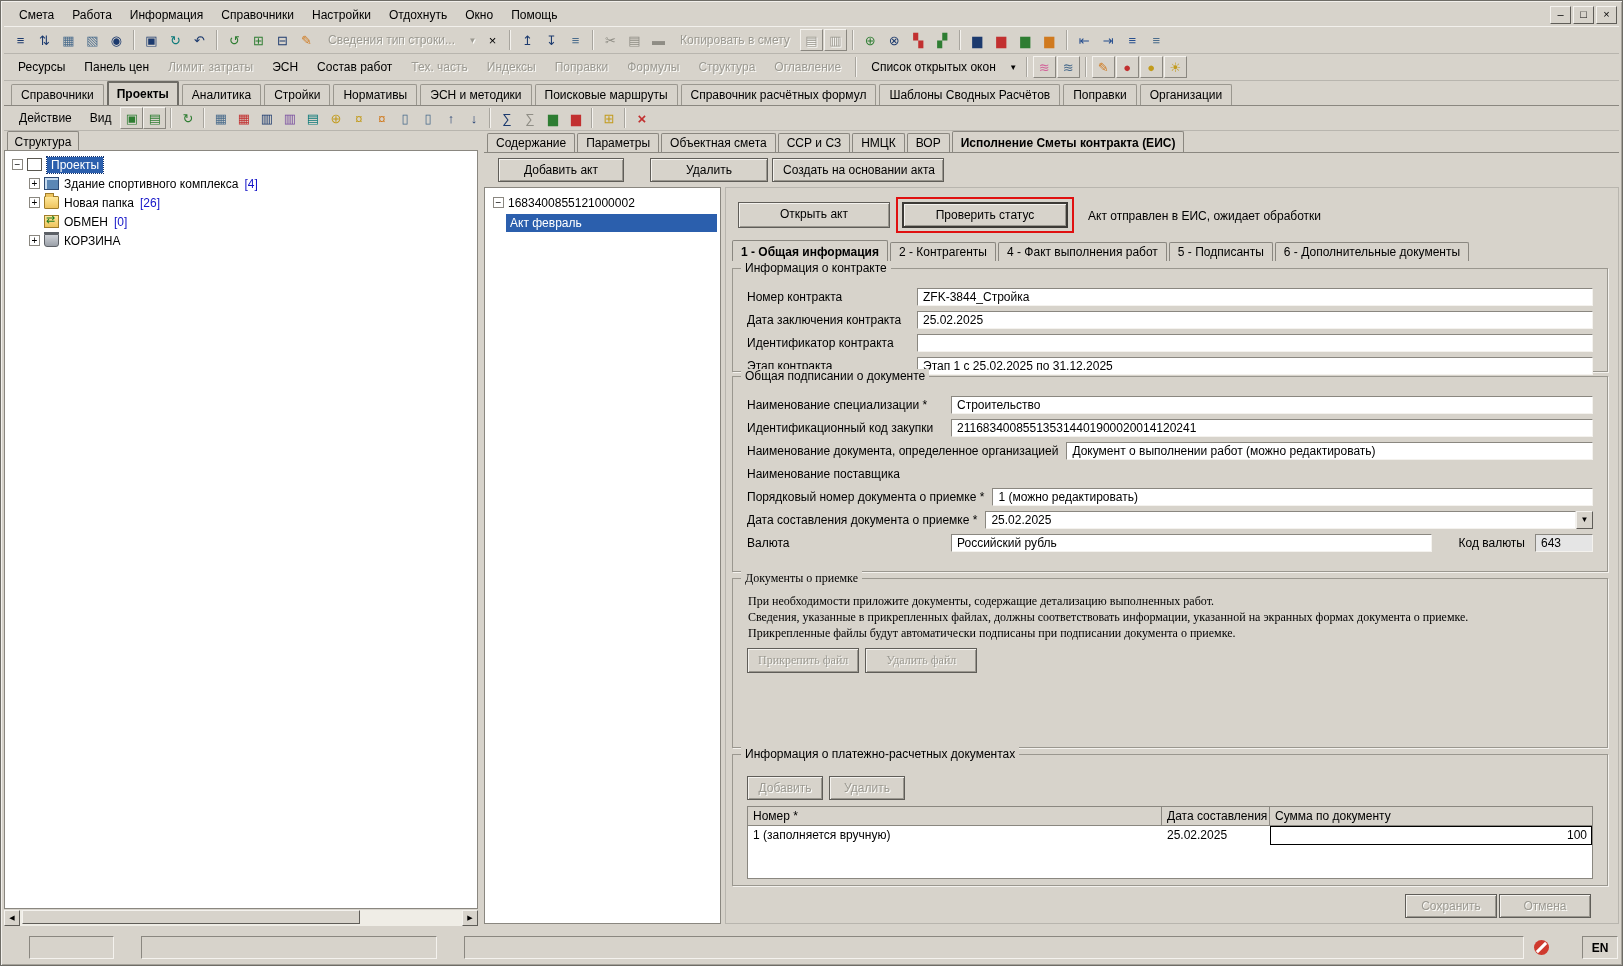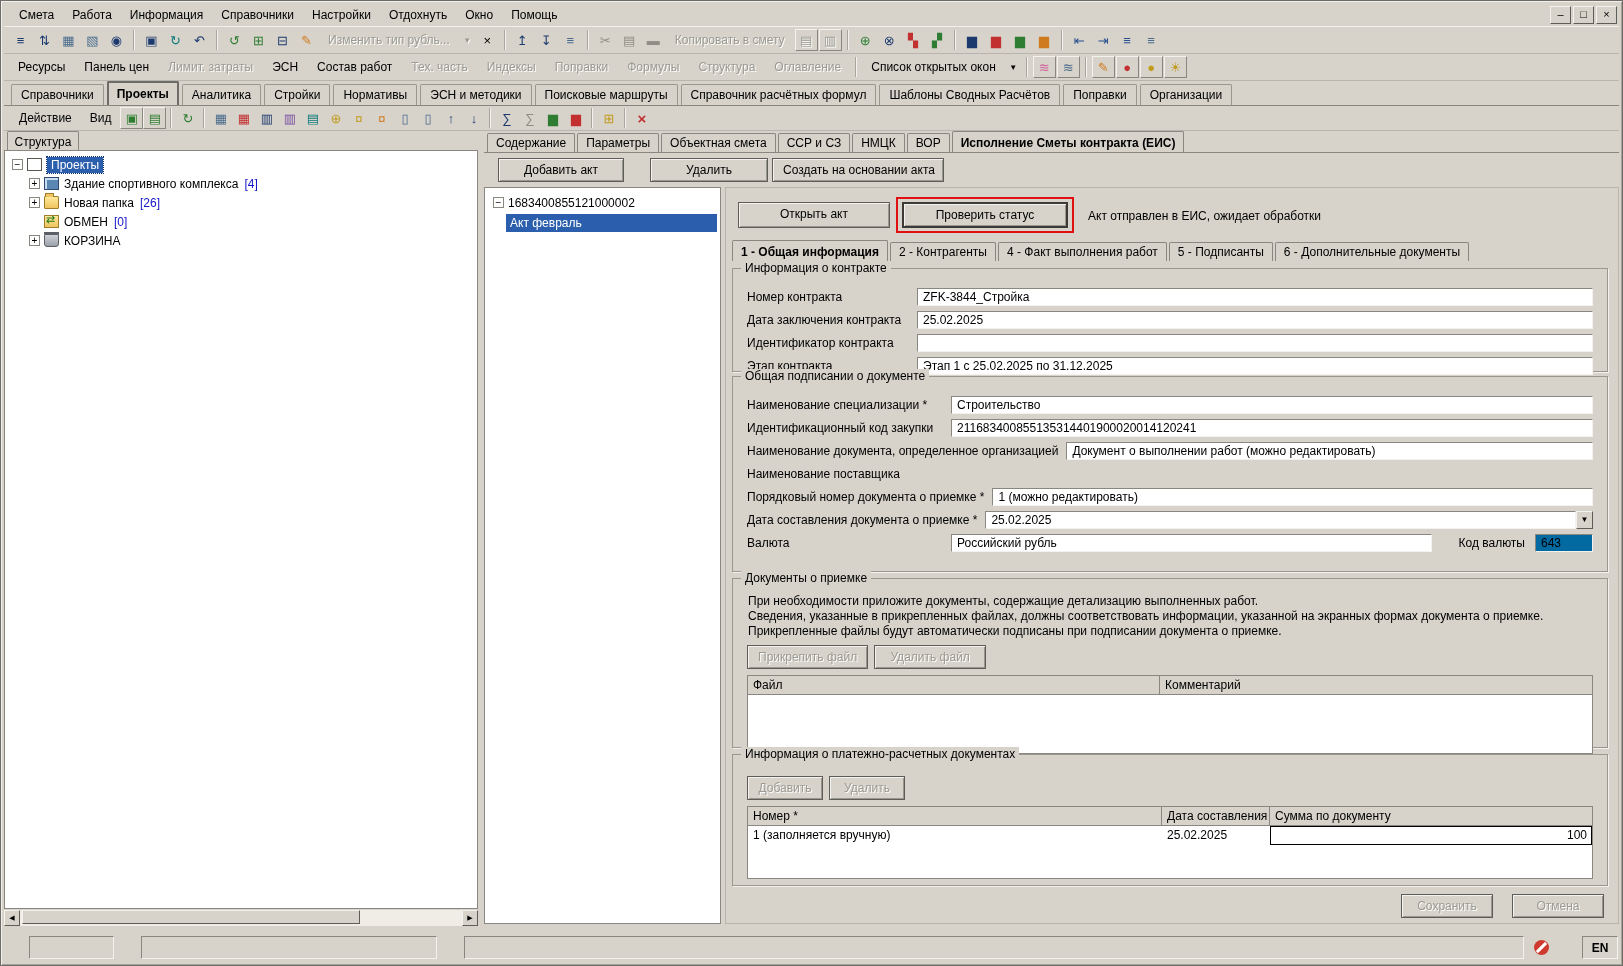--- a/index.html
+++ b/index.html
@@ -76,44 +76,44 @@
   .open-btn { position:absolute; left:12px; top:14px; width:152px; height:26px; }
   .check-btn { position:absolute; left:176px; top:14px; width:166px; height:26px; border:2px solid #3c3a36; box-shadow: inset 1px 1px 0 #f4f2ee, inset -1px -1px 0 #9a978f; background:#d7d3cb; text-align:center; padding-top:4px; }
   .red-annot { position:absolute; left:170px; top:9px; width:178px; height:36px; border:2px solid #e01010; pointer-events:none; }
   .status-text { position:absolute; left:362px; top:21px; white-space:nowrap; }
   .act-tabs { position:absolute; left:6px; top:52px; height:21px; display:flex; align-items:flex-end; gap:2px; white-space:nowrap; }
 
   .group { position:absolute; left:6px; right:10px; border:1px solid #9a978f; box-shadow: 1px 1px 0 #f4f2ee; padding:14px 8px 4px; }
   .legend { position:absolute; top:-8px; left:8px; background:#d7d3cb; padding:0 4px; }
   .g1 { top:80px;  height:104px; }
   .g2 { top:188px; height:196px; }
-  .g3 { top:390px; height:170px; }
+  .g3 { top:390px; height:170px;font-family:Liberation Serif, serif; }
   .g4 { top:566px; height:132px; }
   .frow { display:flex; align-items:center; height:19px; margin:4px 6px; }
   .flabel { flex:0 0 auto; padding-right:8px; }
   .g1 .flabel { min-width:170px; }
   .g2 .flabel { min-width:204px; }
   .ffield { flex:1 1 auto; height:18px; background:#fff; border:1px solid; border-color:#8a8780 #f4f2ee #f4f2ee #8a8780; padding:1px 5px; white-space:nowrap; overflow:hidden; }
   .combo-btn { flex:0 0 17px; height:18px; background:#d7d3cb; border:1px solid; border-color:#f4f2ee #5f5d58 #5f5d58 #f4f2ee; font-size:8px; line-height:15px; text-align:center; }
-  .code-box { flex:0 0 58px; height:18px; background:#0369a1; border:1px solid; border-color:#8a8780 #f4f2ee #f4f2ee #8a8780; padding:1px 5px; }
+  .code-box { flex:0 0 58px; height:18px; background:#e5e5e5; border:1px solid; border-color:#8a8780 #f4f2ee #f4f2ee #8a8780; padding:1px 5px; }
   .inline-lbl { flex:0 0 auto; margin:0 10px 0 26px; }
   .note { margin:1px 7px; white-space:nowrap; }
   .gbtn-row { display:flex; gap:6px; margin:7px 6px 6px; }
   .gbtn-row .btn { min-width:112px; }
   .ftable { margin:4px 6px; border:1px solid #8a8780; background:#fff; }
   .thead { display:flex; }
   .th { background:#d7d3cb; border-right:1px solid #8a8780; border-bottom:1px solid #8a8780; padding:2px 5px; height:19px; white-space:nowrap; overflow:hidden; }
   .tb-files { height:58px; }
   .tb-pay { height:52px; }
   .trow-data { display:flex; height:19px; }
   .td { padding:2px 5px; white-space:nowrap; overflow:hidden; }
   .col-file { flex:0 0 412px; } .col-comment { flex:1; border-right:none; }
   .col-num { flex:1; } .col-date { flex:0 0 108px; } .col-amt { flex:0 0 322px; border-right:none; }
   .cell-focus { border:1px solid #000; text-align:right; padding:1px 4px; }
-  .save-row { position:absolute; top:706px; right:14px; display:flex; gap:19px; }
+  .save-row { position:absolute; top:706px; right:27px; display:flex; gap:2px; }
   .save-row .btn { width:92px; height:24px; padding-top:4px; }
 
   
   .statusbar { position:absolute; left:3px; right:3px; bottom:4px; height:27px; display:flex; gap:3px; padding:2px 1px; }
   .sb-cell { border:1px solid; border-color:#8a8780 #f4f2ee #f4f2ee #8a8780; background:#d7d3cb;margin-left:24px; }
   .sb1 { width:85px; } .sb2 { width:296px; } .sb3 { flex:1; }
   .sb-ic { width:28px; display:flex; align-items:center; justify-content:center; border:none; }
   .noentry { width:15px; height:15px; border-radius:50%; background:#cf3a2e; position:relative; }
   .noentry::after { content:""; position:absolute; left:1px; top:6px; width:13px; height:3px; background:#fff; transform:rotate(-45deg); }
   .sb-lang { width:36px; display:flex; align-items:center; justify-content:center; font-weight:bold; }
@@ -147,21 +147,21 @@
     <span class="tbtn ic-navy">◉</span>
     <span class="sep"></span>
     <span class="tbtn ic-navy">▣</span>
     <span class="tbtn ic-teal">↻</span>
     <span class="tbtn ic-navy">↶</span>
     <span class="sep"></span>
     <span class="tbtn ic-green">↺</span>
     <span class="tbtn ic-green">⊞</span>
     <span class="tbtn ic-navy">⊟</span>
     <span class="tbtn ic-orange">✎</span>
-    <span class="flat disabled">Изменить тип рубль...</span>
+    <span class="flat disabled">Сведения тип строки...</span>
     <span class="tbtn small disabled">▼</span>
     <span class="tbtn">×</span>
     <span class="sep"></span>
     <span class="tbtn ic-navy">↥</span>
     <span class="tbtn ic-navy">↧</span>
     <span class="tbtn ic-steel">≡</span>
     <span class="sep"></span>
     <span class="tbtn ic-grey">✂</span>
     <span class="tbtn ic-grey">▤</span>
     <span class="tbtn ic-grey">▬</span>
@@ -394,27 +394,20 @@
       </div>
 
       <div class="group g3">
         <span class="legend">Документы о приемке</span>
         <div class="note">При необходимости приложите документы, содержащие детализацию выполненных работ.</div>
         <div class="note">Сведения, указанные в прикрепленных файлах, должны соответствовать информации, указанной на экранных формах документа о приемке.</div>
         <div class="note">Прикрепленные файлы будут автоматически подписаны при подписании документа о приемке.</div>
         <div class="gbtn-row">
           <span class="btn dis">Прикрепить файл</span>
           <span class="btn dis">Удалить файл</span>
-        </div>
-        <div class="ftable">
-          <div class="thead">
-            <span class="th col-file">Файл</span>
-            <span class="th col-comment">Комментарий</span>
-          </div>
-          <div class="tb-files"></div>
         </div>
       </div>
 
       <div class="group g4">
         <span class="legend">Информация о платежно-расчетных документах</span>
         <div class="gbtn-row">
           <span class="btn dis" style="min-width:76px;">Добавить</span>
           <span class="btn dis" style="min-width:76px;">Удалить</span>
         </div>
         <div class="ftable">

